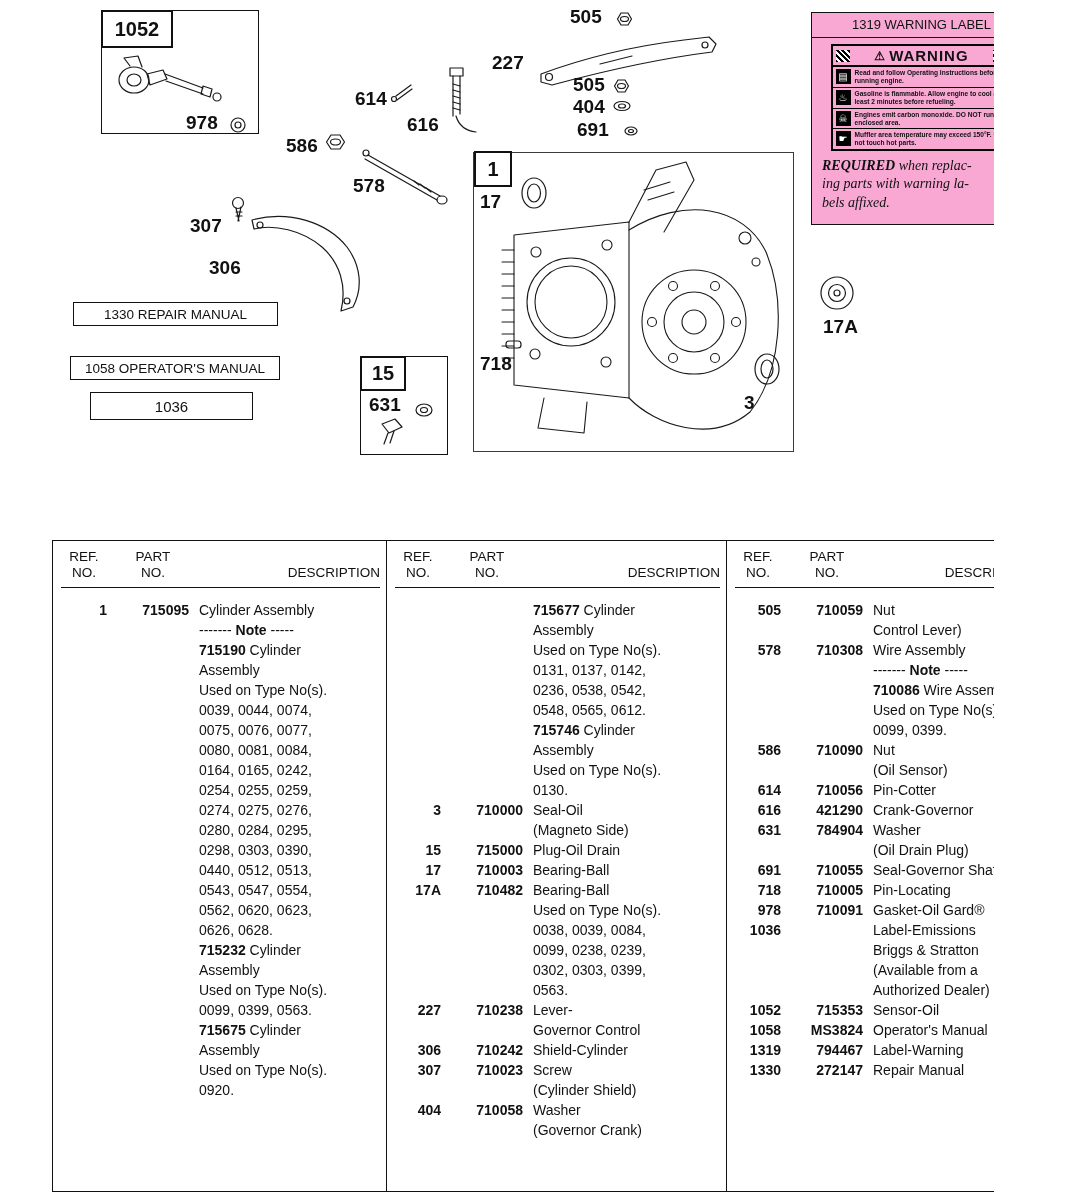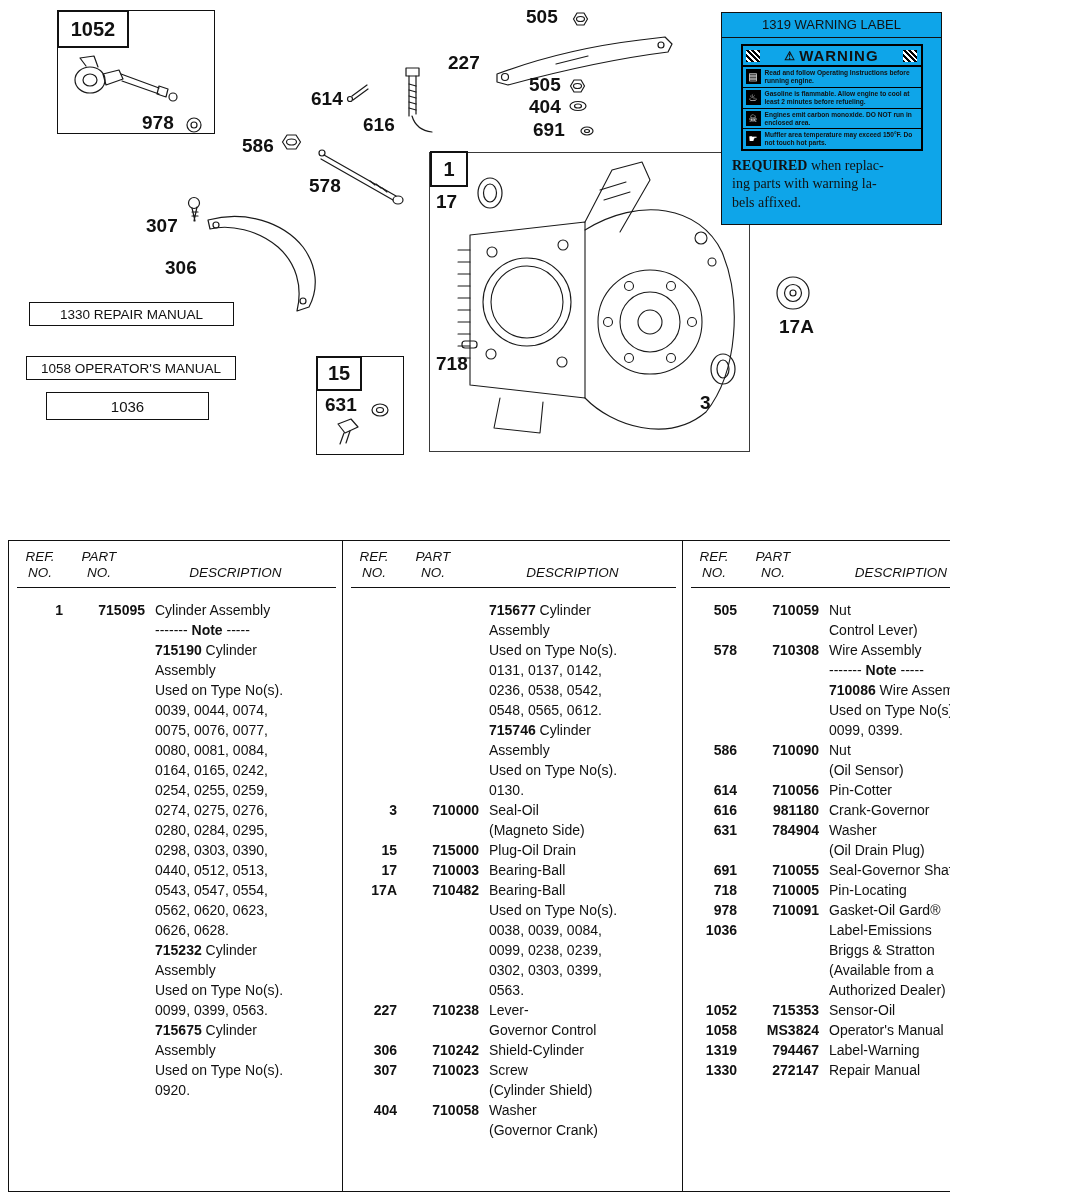--- a/index.html
+++ b/index.html
@@ -1,65 +1,65 @@
 <!DOCTYPE html>
 <html><head>
 <meta charset="utf-8">
 <style>
   html,body { margin:0; padding:0; background:#fff; }
   .page { position:relative; width:950px; height:1200px; background:#ffffff;
-          font-family:"Liberation Sans", sans-serif; color:#111; overflow:hidden; }
+          font-family:"Liberation Sans", sans-serif; color:#111; overflow:hidden;margin-left:44px; }
 
   
   .diagram { position:absolute; left:0; top:0; width:1073px; height:535px; }
   .lineart { position:absolute; left:0; top:0; }
 
   .co { position:absolute; font-weight:bold; font-size:19px; color:#111; white-space:nowrap; }
   .groupbox { position:absolute; border:1.5px solid #111; }
   .numbox { position:absolute; border:2px solid #111; background:#fff; display:flex;
             align-items:center; justify-content:center; font-weight:bold; font-size:20px; z-index:3; }
   .crankrect { position:absolute; border:1px solid #3a3a3a; }
   .refbox { position:absolute; border:1.5px solid #111; display:flex; align-items:center;
             justify-content:center; font-size:13.5px; background:#fff; }
   .refbox.big { font-size:15px; }
 
   
-  .warnbox { position:absolute; left:721px; top:12px; width:219px; height:211px;
-             border:1.5px solid #111; background:#0ea5e9; }
+  .warnbox { position:absolute; left:767px; top:12px; width:219px; height:211px;
+             border:1.5px solid #111; background:#f9a8d4; }
   .warntitle { height:24px; line-height:24px; text-align:center; font-size:13px;
                border-bottom:1px solid #111; }
   .warnlabel { width:178px; margin:6px auto 4px auto; border:2px solid #000; }
   .warnhead { display:flex; align-items:center; justify-content:space-between;
               padding:1px 3px; border-bottom:2px solid #000; }
   .warnhead .mid { display:flex; align-items:center; gap:3px; font-weight:bold;
                    font-size:15px; letter-spacing:1px; }
   .warnhead .tri { font-size:12px; }
   .warnhead .hatch { width:14px; height:12px;
        background:repeating-linear-gradient(45deg,#000 0 2px,#fff 2px 4px); }
   .warnitem { display:flex; gap:4px; align-items:flex-start; padding:2px 3px;
               border-top:1px solid #000; }
   .warnitem:first-child { border-top:none; }
   .warnitem .wicon { flex:0 0 15px; width:15px; height:15px; background:#000; color:#fff;
                      font-size:10px; line-height:15px; text-align:center; }
   .warnitem .wtext { font-size:6.6px; font-weight:bold; line-height:1.2; }
-  .reqtext { font-family:"Liberation Serif", serif; font-size:14px;
+  .reqtext { font-family:"Liberation Serif", serif; font-style:italic; font-size:14px;
              line-height:1.3; padding:2px 10px; }
 
   
   .ptable { position:absolute; left:8px; top:540px; width:990px; height:650px;
             border:1.5px solid #111; display:flex; background:#fff; }
   .pcol { box-sizing:border-box; padding:0 6px 0 8px; }
   .pcol.c1 { width:333px; }
   .pcol.c2 { width:340px; border-left:1.5px solid #111; }
   .pcol.c3 { width:317px; border-left:1.5px solid #111; }
-  .thead { display:grid; grid-template-columns:46px 72px 1fr; column-gap:0;
+  .thead { display:grid; grid-template-columns:46px 72px 1fr; column-gap:10px;
            padding:8px 0 6px 0; border-bottom:1.5px solid #111; font-size:13.5px;
-           line-height:16px;font-style:italic; }
+           line-height:16px; }
   .th-ref,.th-part { text-align:center; }
-  .th-desc { text-align:center; align-self:end; }
+  .th-desc { text-align:right; align-self:end; }
   .trows { padding-top:12px; }
   .trow { display:grid; grid-template-columns:46px 72px 1fr; column-gap:10px;
           font-size:14px; line-height:20px; }
   .tref,.tpart { text-align:right; font-weight:bold; white-space:nowrap; }
   .tdesc { text-align:left; white-space:nowrap; }
 </style>
 </head>
 <body>
 
 <div class="page">
@@ -607,21 +607,21 @@
             <div class="tpart"></div>
             <div class="tdesc">(Oil Sensor)</div>
           </div>
           <div class="trow">
             <div class="tref">614</div>
             <div class="tpart">710056</div>
             <div class="tdesc">Pin-Cotter</div>
           </div>
           <div class="trow">
             <div class="tref">616</div>
-            <div class="tpart">981180</div>
+            <div class="tpart">421290</div>
             <div class="tdesc">Crank-Governor</div>
           </div>
           <div class="trow">
             <div class="tref">631</div>
             <div class="tpart">784904</div>
             <div class="tdesc">Washer</div>
           </div>
           <div class="trow">
             <div class="tref"></div>
             <div class="tpart"></div>

